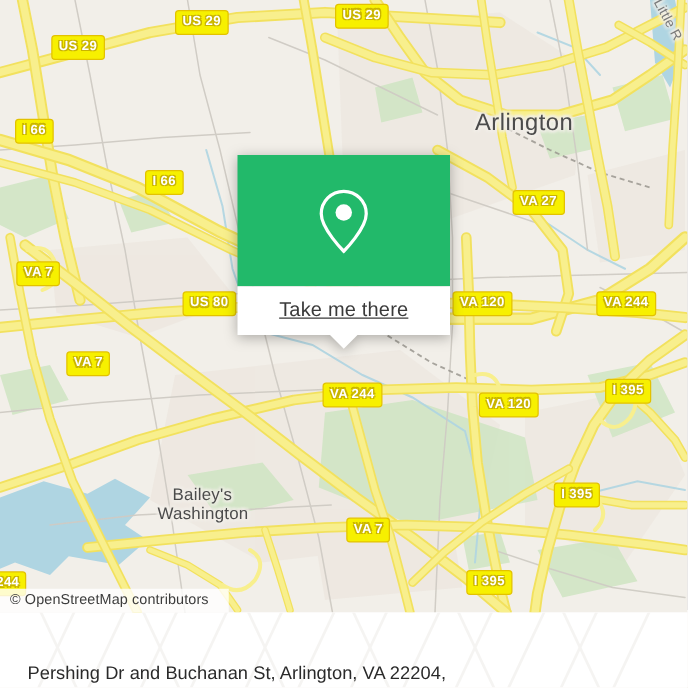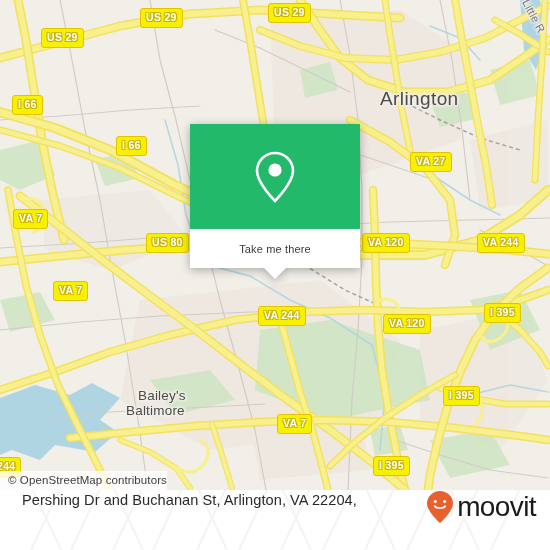--- a/index.html
+++ b/index.html
@@ -63,21 +63,21 @@
     font-size: 11px; color: #7A7A7A; letter-spacing: .2px;
   }
 
   
   .osm-attrib {
     position: absolute;
     left: 0; bottom: 0;
     background: rgba(255,255,255,0.80);
     color: #3C3C3C;
     font-size: 11.5px;
-    padding: 3px 0 4px 8px;
+    padding: 3px 16px 4px 8px;
     white-space: nowrap;
     letter-spacing: .1px;
   }
 
   
   .popup {
     position: absolute;
     left: 190px; top: 124px;
     width: 170px;
     filter: drop-shadow(0 2px 5px rgba(0,0,0,0.30));
@@ -87,23 +87,24 @@
     background: #22B96A;
     display: flex; align-items: center; justify-content: center;
   }
   .popup-bottom {
     position: relative;
     width: 170px; height: 39px;
     background: #FFFFFF;
     display: flex; align-items: center; justify-content: center;
   }
   .popup-label {
-    font-size: 11px;
+    font-size: 16px;
     color: #3A3A3A;
     letter-spacing: .15px;
+    text-decoration: underline;
   }
   .popup-tail {
     position: absolute;
     left: 50%; top: 100%;
     margin-left: -11px;
     width: 0; height: 0;
     border-left: 11px solid transparent;
     border-right: 11px solid transparent;
     border-top: 11px solid #FFFFFF;
   }
@@ -117,21 +118,21 @@
     background: #FFFFFF;
     overflow: hidden;
   }
   .footer-watermark {
     position: absolute; left:0; top:0; width:550px; height:60px;
     opacity: 0.5;
   }
   .footer-inner {
     position: relative;
     width: 550px; height: 60px;
-    display: flex; align-items: flex-start;
+    display: flex; align-items: flex-end;
     justify-content: space-between;
     padding: 0 14px 0 22px;
   }
   .footer-title {
     font-size: 14.6px;
     color: #2A2A2A;
     line-height: 1.42;
     letter-spacing: .05px;
     max-width: 390px;
   }
@@ -322,21 +323,21 @@
         <div class="shield" style="left: 484px; top: 303px;">I 395</div>
         <div class="shield" style="left: 443px; top: 386px;">I 395</div>
         <div class="shield" style="left: -9px; top: 457px;">244</div>
         <div class="shield" style="left: 277px; top: 414px;">VA 7</div>
         <div class="shield" style="left: 373px; top: 456px;">I 395</div>
       </div>
 
     <div id="place-layer">
         <div class="place city" style="left: 380px; top: 46px; margin-top: 42px;">Arlington</div>
         <div class="place town" style="left: 138px; top: 345px;">Bailey's</div>
-        <div class="place town" style="left: 126px; top: 360px;">Baltimore</div>
+        <div class="place town" style="left: 126px; top: 360px;">Washington</div>
         <div class="place street" style="left: 516px; top: 10px; transform: rotate(62deg);">Little R</div>
       </div>
 
     <div class="popup">
       <div class="popup-top">
         <svg class="pin-icon" width="46" height="56" viewBox="0 0 46 56">
           <path d="M23 4 C13 4 5 12 5 22 C5 34 23 52 23 52 C23 52 41 34 41 22 C41 12 33 4 23 4 Z" fill="none" stroke="#FFFFFF" stroke-width="2.6"></path>
           <circle cx="23" cy="21" r="6.6" fill="#FFFFFF"></circle>
         </svg>
       </div>
@@ -358,24 +359,15 @@
                  M364,62 L396,-6 M406,62 L438,-6 M448,62 L480,-6 M490,62 L522,-6"></path>
         <path d="M62,62 L30,-6 M144,62 L112,-6 M228,62 L196,-6 M312,62 L280,-6
                  M396,62 L364,-6 M480,62 L448,-6"></path>
       </g>
     </svg>
 
     <div class="footer-inner">
       <div class="footer-title">
         <div>Pershing Dr and Buchanan St, Arlington, VA 22204,</div>
       </div>
-      <div class="brand">
-        <svg width="28" height="34" viewBox="0 0 28 34">
-          <path d="M14 1 C6.8 1 1 6.6 1 13.4 C1 21.6 14 33 14 33 C14 33 27 21.6 27 13.4 C27 6.6 21.2 1 14 1 Z" fill="#E8602C"></path>
-          <circle cx="9.4" cy="11.4" r="1.5" fill="#FFFFFF"></circle>
-          <circle cx="18.6" cy="11.4" r="1.5" fill="#FFFFFF"></circle>
-          <path d="M8.8 16.2 C10.4 18.6 17.6 18.6 19.2 16.2" fill="none" stroke="#FFFFFF" stroke-width="1.7" stroke-linecap="round"></path>
-        </svg>
-        <span class="brand-word">moovit</span>
-      </div>
     </div>
   </div>
 </div>
 
 </body></html>

